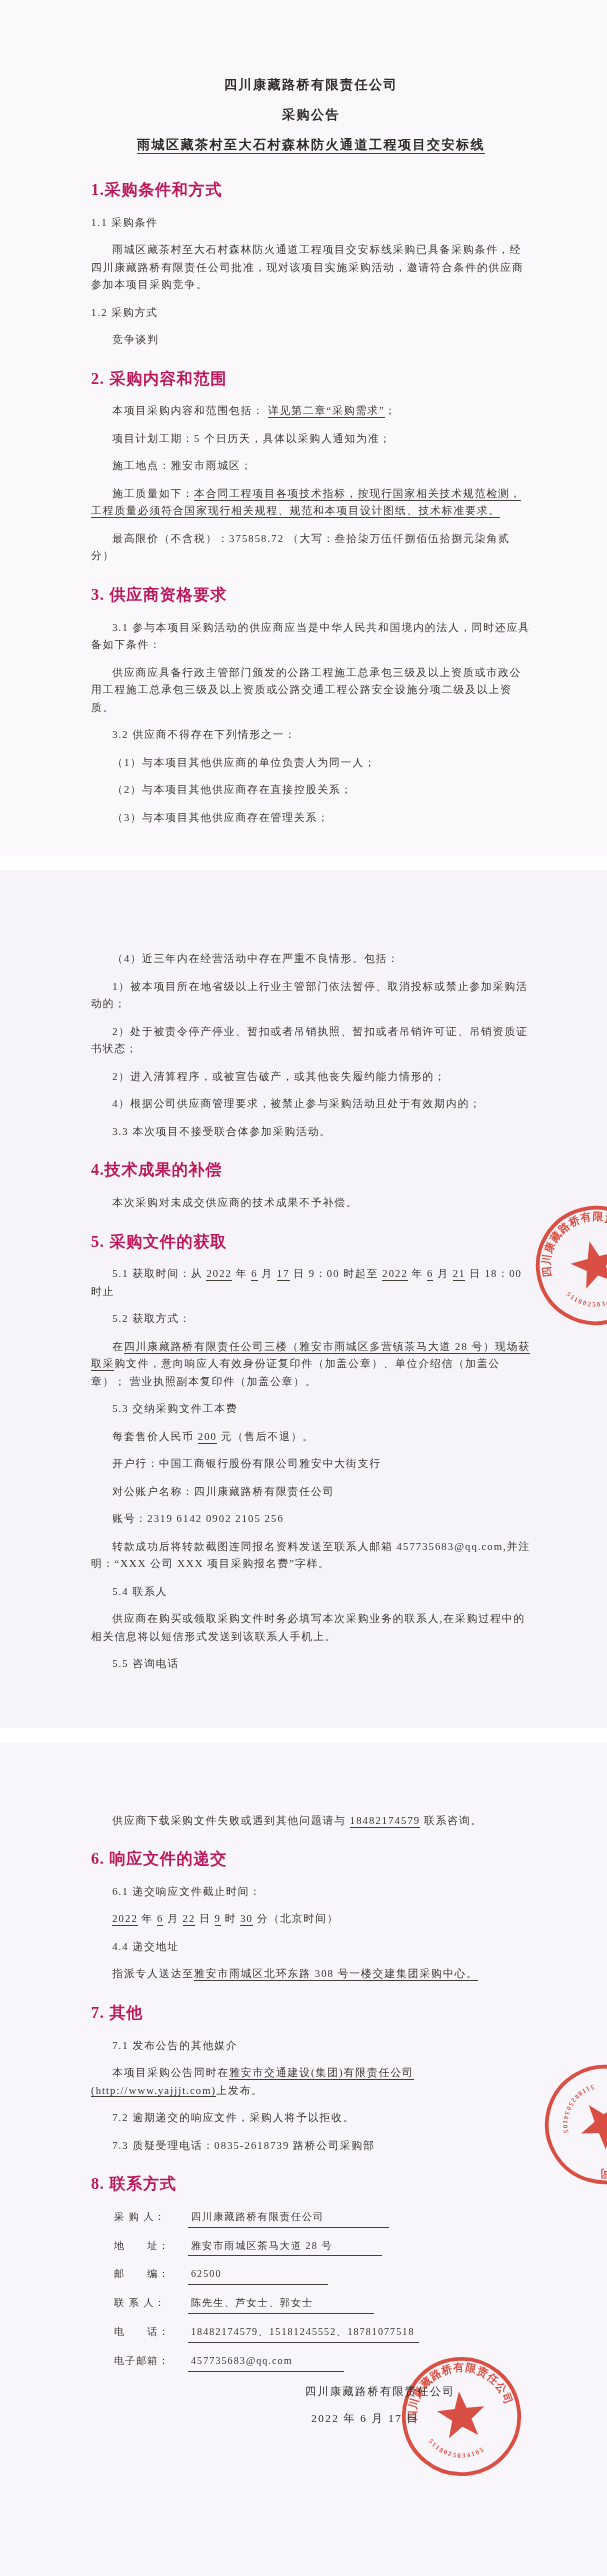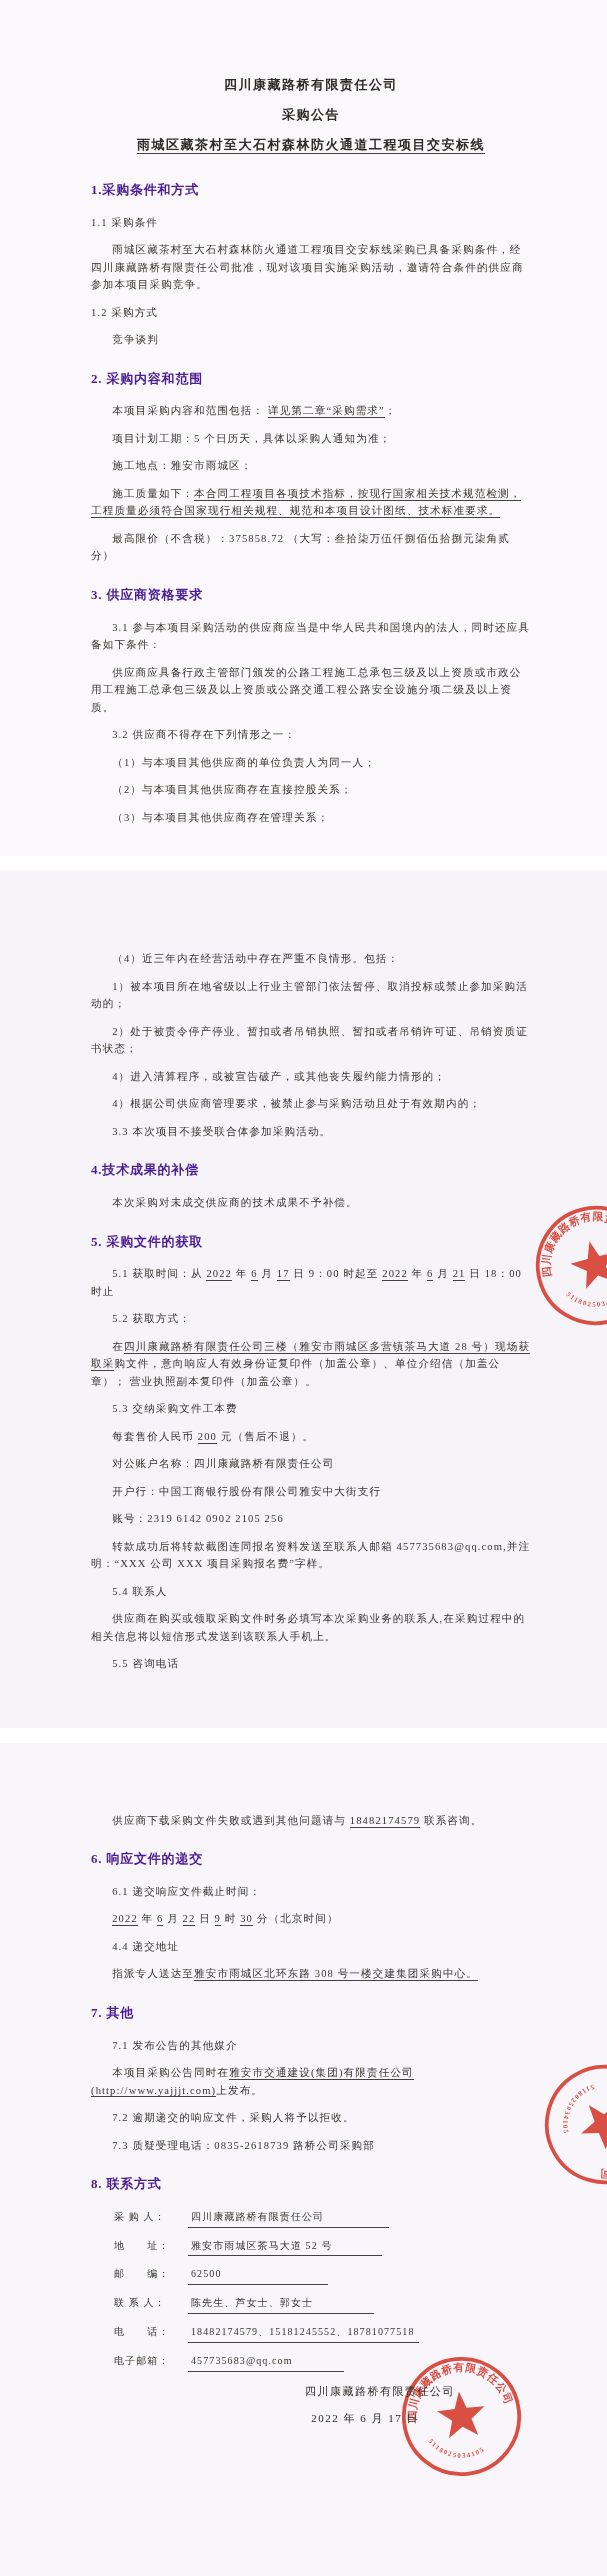--- a/index.html
+++ b/index.html
@@ -25,21 +25,21 @@
   .page1 .content{padding:70px 76px 0 91px;}
   .page2 .content{padding:70px 76px 0 91px;}
   .page3 .content{padding:59px 76px 0 91px;}
 
   p{margin:0;}
   .title{
     font-size:13px;font-weight:bold;text-align:center;
     line-height:30px;letter-spacing:1.5px;color:#2e2b28;
   }
   .h{
-    font-size:13px;font-weight:bold;letter-spacing:0.8px;color:#4c1d95;
+    font-size:16px;font-weight:bold;letter-spacing:0.8px;color:#be185d;
     margin:20px 0 13.7px;line-height:20px;
   }
   .para{
     font-size:10.6px;line-height:17.5px;letter-spacing:1.1px;
     margin:10px 0;text-indent:2em;
   }
   .para.noindent{text-indent:0;}
   .u{border-bottom:0.8px solid #45413c;padding-bottom:0.8px;}
   .contact{
     font-size:10px;letter-spacing:1.1px;line-height:18px;
@@ -93,33 +93,33 @@
       </div>
   </section>
 
   <div class="page-gap"></div>
 
   <section class="page page2" id="page-1">
     <div class="content">
         <p class="para"><span>（4）近三年内在经营活动中存在严重不良情形。包括：</span></p>
         <p class="para"><span>1）被本项目所在地省级以上行业主管部门依法暂停、取消投标或禁止参加采购活动的；</span></p>
         <p class="para"><span>2）处于被责令停产停业、暂扣或者吊销执照、暂扣或者吊销许可证、吊销资质证书状态；</span></p>
-        <p class="para"><span>4）进入清算程序，或被宣告破产，或其他丧失履约能力情形的；</span></p>
+        <p class="para"><span>2）进入清算程序，或被宣告破产，或其他丧失履约能力情形的；</span></p>
         <p class="para"><span>4）根据公司供应商管理要求，被禁止参与采购活动且处于有效期内的；</span></p>
         <p class="para"><span>3.3 本次项目不接受联合体参加采购活动。</span></p>
         <h2 class="h"><span>4.技术成果的补偿</span></h2>
         <p class="para"><span>本次采购对未成交供应商的技术成果不予补偿。</span></p>
         <h2 class="h"><span>5.  采购文件的获取</span></h2>
         <p class="para"><span>5.1 获取时间：从 </span><span class="u">2022</span><span> 年 </span><span class="u">6</span><span> 月 </span><span class="u">17</span><span> 日 9：00 时起至 </span><span class="u">2022</span><span> 年 </span><span class="u">6</span><span> 月 </span><span class="u">21</span><span> 日 18：00 时止</span></p>
         <p class="para"><span>5.2 获取方式：</span></p>
         <p class="para"><span>在</span><span class="u">四川康藏路桥有限责任公司三楼（雅安市雨城区多营镇茶马大道 28 号）现场获取采</span><span>购文件，意向响应人有效身份证复印件（加盖公章）、单位介绍信（加盖公章）； 营业执照副本复印件（加盖公章）。</span></p>
         <p class="para"><span>5.3 交纳采购文件工本费</span></p>
         <p class="para"><span>每套售价人民币 </span><span class="u">200</span><span> 元（售后不退）。</span></p>
+        <p class="para"><span>开户行：中国工商银行股份有限公司雅安中大街支行</span></p>
         <p class="para"><span>对公账户名称：四川康藏路桥有限责任公司</span></p>
-        <p class="para"><span>开户行：中国工商银行股份有限公司雅安中大街支行</span></p>
         <p class="para"><span>账号：2319 6142 0902 2105 256</span></p>
         <p class="para"><span>转款成功后将转款截图连同报名资料发送至联系人邮箱 457735683@qq.com,并注明：“XXX 公司 XXX 项目采购报名费”字样。</span></p>
         <p class="para"><span>5.4 联系人</span></p>
         <p class="para"><span>供应商在购买或领取采购文件时务必填写本次采购业务的联系人,在采购过程中的相关信息将以短信形式发送到该联系人手机上。</span></p>
         <p class="para"><span>5.5 咨询电话</span></p>
       </div>
     <svg class="seal seal-p2" width="129" height="129" viewBox="0 0 170 170">
       <circle cx="85" cy="85" r="76" fill="none" stroke="#d6392b" stroke-width="5"></circle>
       <path id="arcT1" d="M 25,85 A 60,60 0 1 1 145,85" fill="none"></path>
       <text class="arc"><textPath href="#arcT1">四川康藏路桥有限责任公司</textPath></text>
@@ -139,21 +139,21 @@
         <p class="para"><span class="u">2022</span><span> 年 </span><span class="u">6</span><span> 月 </span><span class="u">22</span><span> 日 </span><span class="u">9</span><span> 时 </span><span class="u">30</span><span> 分（北京时间）</span></p>
         <p class="para"><span>4.4 递交地址</span></p>
         <p class="para"><span>指派专人送达至</span><span class="u">雅安市雨城区北环东路 308 号一楼交建集团采购中心。</span></p>
         <h2 class="h"><span>7.  其他</span></h2>
         <p class="para"><span>7.1 发布公告的其他媒介</span></p>
         <p class="para"><span>本项目采购公告同时在</span><span class="u">雅安市交通建设(集团)有限责任公司(http://www.yajjjt.com)</span><span>上发布。</span></p>
         <p class="para"><span>7.2 逾期递交的响应文件，采购人将予以拒收。</span></p>
         <p class="para"><span>7.3 质疑受理电话：0835-2618739 路桥公司采购部</span></p>
         <h2 class="h"><span>8.  联系方式</span></h2>
         <p class="contact"><span class="label">采 购 人：</span><span class="value" style="min-width: 201px;">四川康藏路桥有限责任公司</span></p>
-        <p class="contact"><span class="label">地　　址：</span><span class="value" style="min-width: 194px;">雅安市雨城区茶马大道 52 号</span></p>
+        <p class="contact"><span class="label">地　　址：</span><span class="value" style="min-width: 194px;">雅安市雨城区茶马大道 28 号</span></p>
         <p class="contact"><span class="label">邮　　编：</span><span class="value" style="min-width: 140px;"> 62500</span></p>
         <p class="contact"><span class="label">联 系 人：</span><span class="value" style="min-width: 186px;"> 陈先生、芦女士、郭女士</span></p>
         <p class="contact"><span class="label">电　　话：</span><span class="value" style="min-width: 228px;">18482174579、15181245552、18781077518</span></p>
         <p class="contact"><span class="label">电子邮箱：</span><span class="value" style="min-width: 156px;"> 457735683@qq.com</span></p>
         <p class="sig" style="padding-right: 76px;"><span>四川康藏路桥有限责任公司</span></p>
         <p class="sig" style="padding-right: 112px;"><span>2022 年 6 月 17 日</span></p>
       </div>
 
     <svg class="seal seal-p3-edge" width="129" height="129" viewBox="0 0 170 170">
       <circle cx="85" cy="85" r="76" fill="none" stroke="#d6392b" stroke-width="5"></circle>

